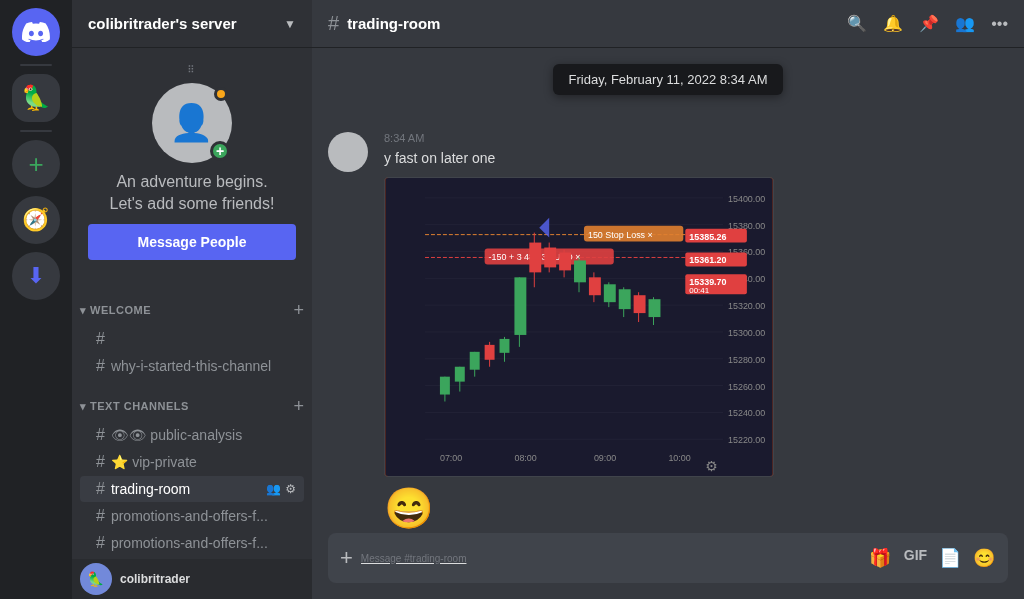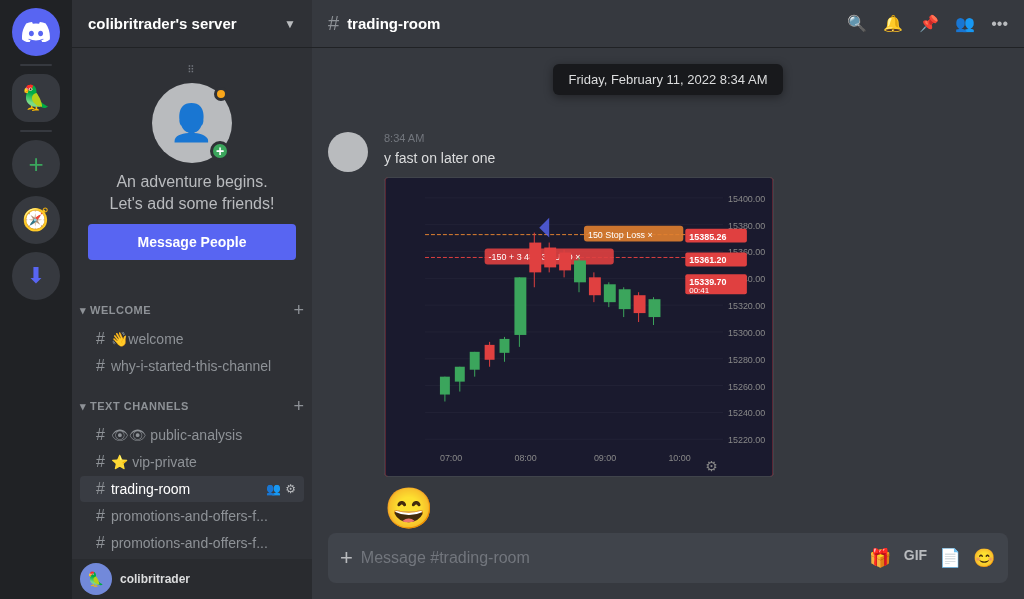--- a/index.html
+++ b/index.html
@@ -258,21 +258,21 @@
     .message-timestamp { color: #72767d; font-size: 11px; }
     .message-text { color: #dcddde; font-size: 14px; line-height: 1.5; margin-bottom: 4px; }
 
     
     .chart-container {
       margin: 8px 0;
       border-radius: 4px;
       overflow: hidden;
       width: 390px;
       height: 300px;
-      background: #ef4444;
+      background: #c2410c;
       border: 1px solid #40444b;
       position: relative;
       text-decoration: underline;
     }
 
     
     .chart-svg { width: 100%; height: 100%; }
 
     
     .message-input-area {
@@ -292,22 +292,23 @@
       font-size: 22px;
       cursor: pointer;
       padding: 12px 0;
     }
     .message-input {
       flex: 1;
       background: transparent;
       border: none;
       outline: none;
       color: #dcddde;
-      font-size: 16px;
+      font-size: 10px;
       padding: 12px 0;
+      text-decoration: underline;
     }
     .message-input::placeholder { color: #72767d; }
     .input-icons { display: flex; gap: 12px; color: #b9bbbe; font-size: 18px; }
 
     
     ::-webkit-scrollbar { width: 4px; }
     ::-webkit-scrollbar-track { background: transparent; }
     ::-webkit-scrollbar-thumb { background: #202225; border-radius: 2px; }
 
     .small-avatar {
@@ -374,21 +375,20 @@
 
     <div class="channel-category">
       <span class="category-label">
         <span>▾</span>
         WELCOME
       </span>
       <span class="category-add">+</span>
     </div>
     <div class="channel-item">
       <span class="channel-hash">#</span>
-      <span class="channel-name">👋welcome</span>
     </div>
     <div class="channel-item">
       <span class="channel-hash">#</span>
       <span class="channel-name">why-i-started-this-channel</span>
     </div>
 
     <div class="channel-category">
       <span class="category-label">
         <span>▾</span>
         TEXT CHANNELS

